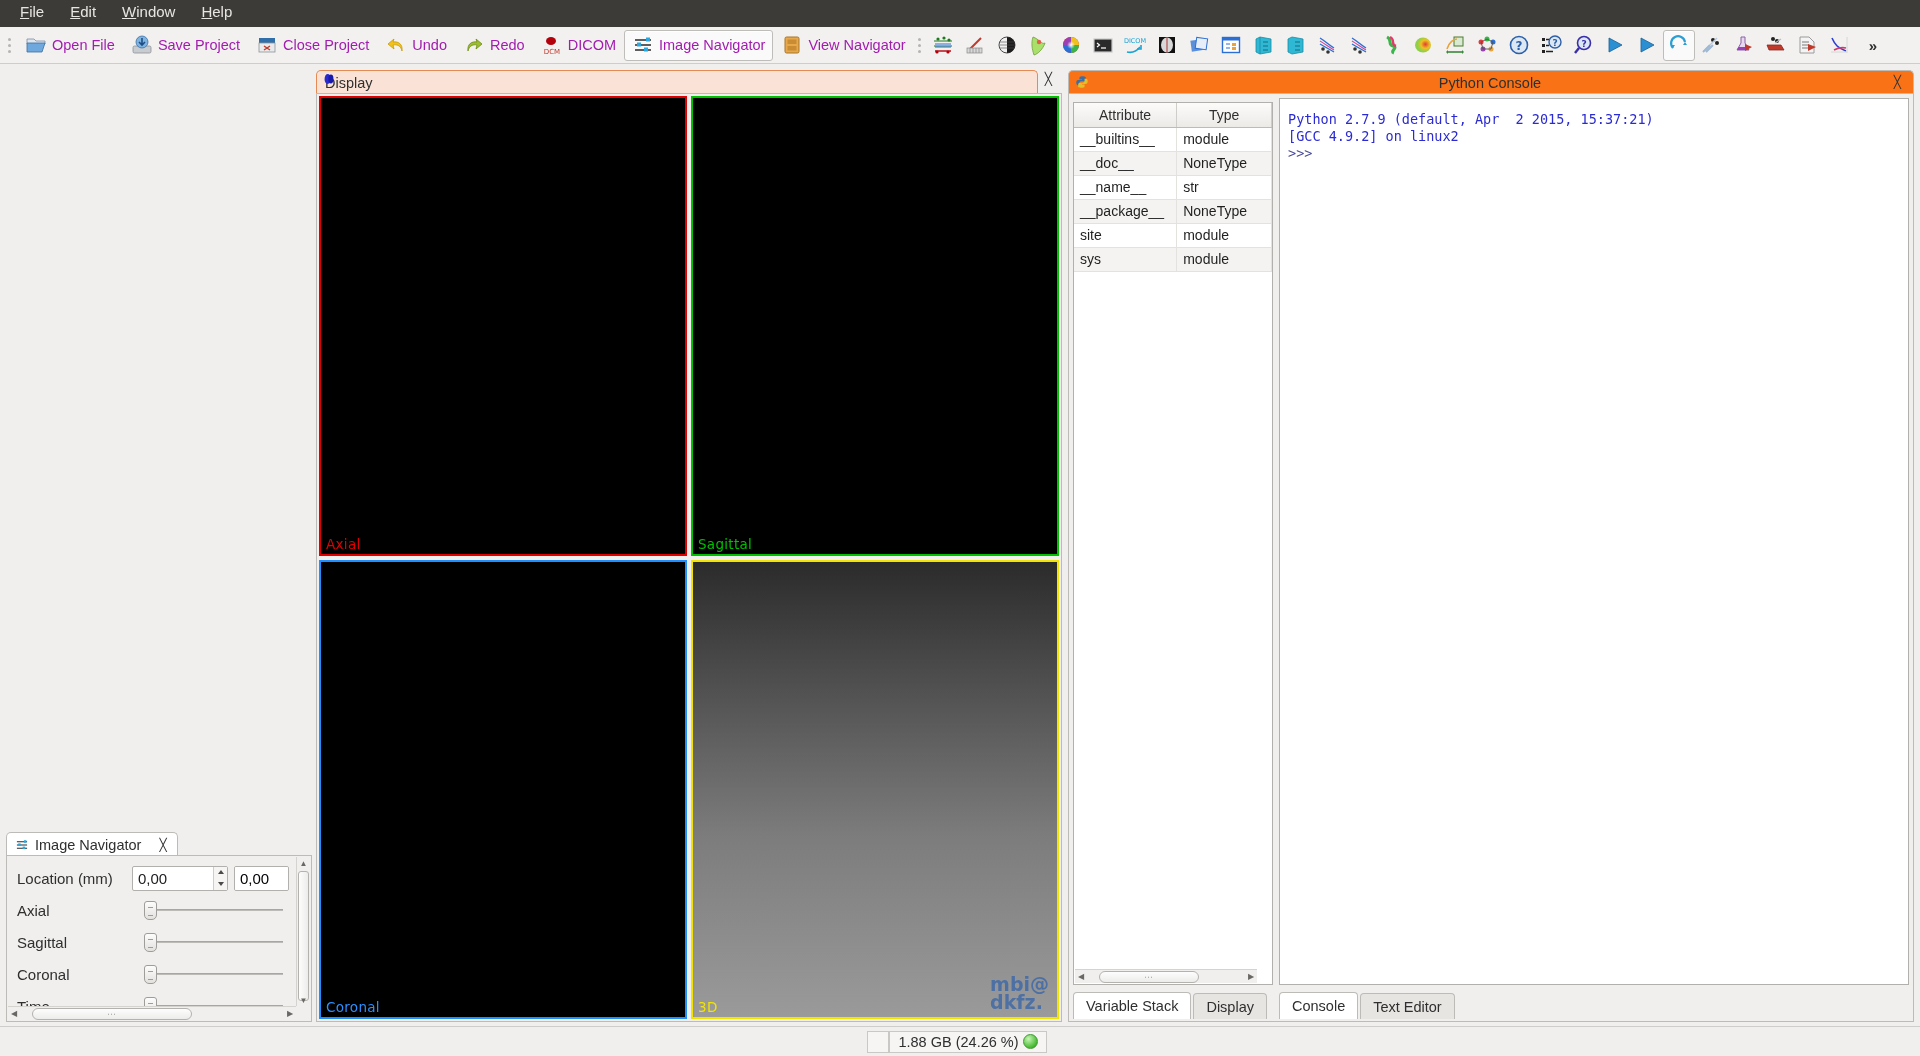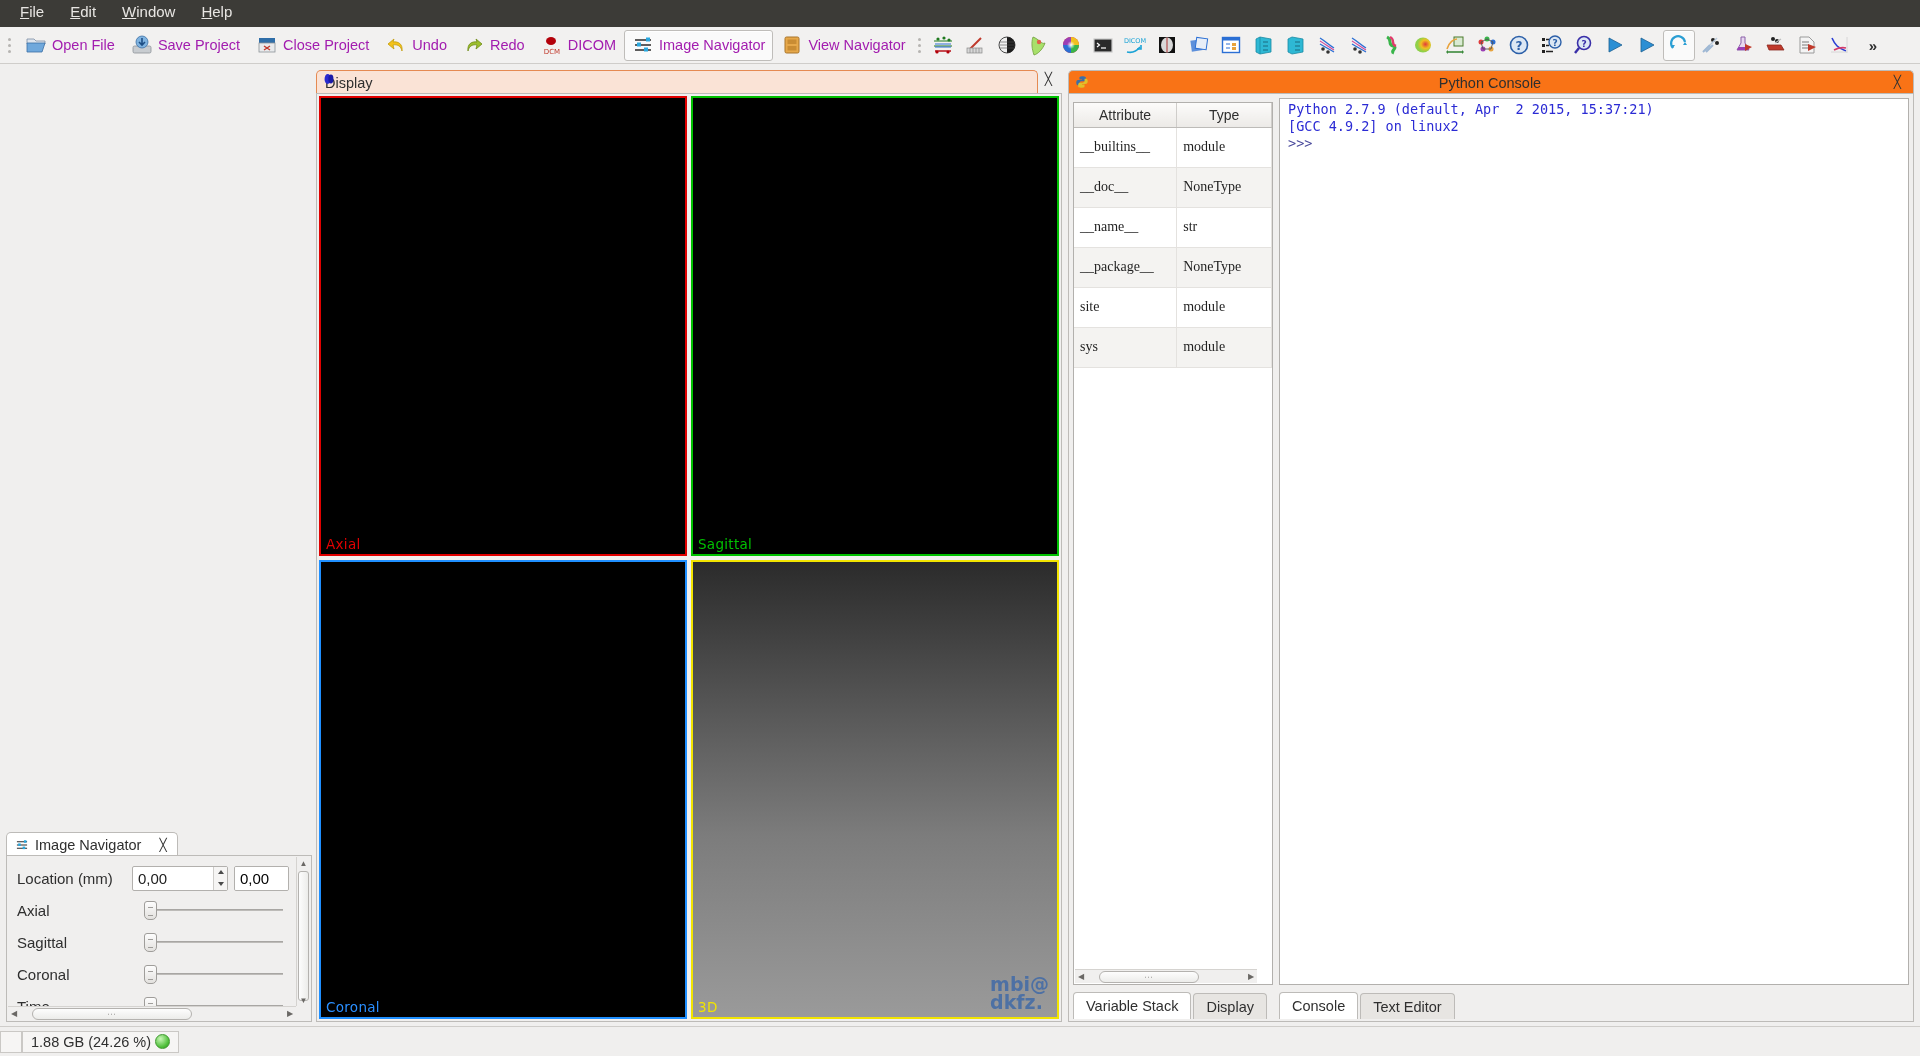--- a/index.html
+++ b/index.html
@@ -225,28 +225,28 @@
   }
   table.vartab { width: 100%; border-collapse: collapse; table-layout: fixed; }
   table.vartab th {
     font-weight: normal; font-size: 14px; color: #2f2f2f;
     background: linear-gradient(to bottom,#fcfbfa,#eceae7);
     border-right: 1px solid #cfcdca; border-bottom: 1px solid #bdbbb8;
     height: 24px; text-align: center;
   }
   table.vartab td {
     font-size: 14px; color: #1f1f1f;
-    height: 40px; padding: 0 6px;
+    height: 24px; padding: 0 6px;
     border-right: 1px solid #e4e2df;
     border-bottom: 1px solid #e4e2df;
-    white-space: nowrap; overflow: hidden; font-family: Liberation Serif, serif;
+    white-space: nowrap; overflow: hidden;
   }
   table.vartab tr:nth-child(even) td { background: #f4f3f1; }
   .consoletext {
-    padding: 2px 8px;
+    padding: 12px 8px;
     font-family: "DejaVu Sans Mono", monospace;
     font-size: 13.5px; line-height: 17px;
     color: #2b2bd4; white-space: pre;
   }
   .consoletext .prompt { color: #4a4a9c; }
 
   .bottabs { position: absolute; bottom: 2px; height: 28px; display: flex; align-items: flex-end; }
   .btab {
     height: 26px; display: flex; align-items: center;
     padding: 0 12px; font-size: 14.5px; color: #2f2f2f;
@@ -254,21 +254,21 @@
     border-radius: 4px 4px 0 0; background: #e7e5e2; margin-right: 2px;
     cursor: default;
   }
   .btab.sel { background: #ffffff; height: 27px; }
 
   
   #statusbar {
     position: absolute; left: 0; bottom: 0;
     width: 1920px; height: 30px;
     background: #f0efee; border-top: 1px solid #cfcdca;
-    display: flex; align-items: center; justify-content: flex-start;
+    display: flex; align-items: center; justify-content: center;
     padding-right: 6px; gap: 0;
   }
   .stbox {
     height: 22px; border: 1px solid #cac8c5; background: #f6f5f4;
     display: flex; align-items: center; padding: 0 8px;
     font-size: 14.5px; color: #2f2f2f;
   }
   .stbox.blank { width: 22px; padding: 0; }
   .memled {
     width: 15px; height: 15px; border-radius: 50%;

